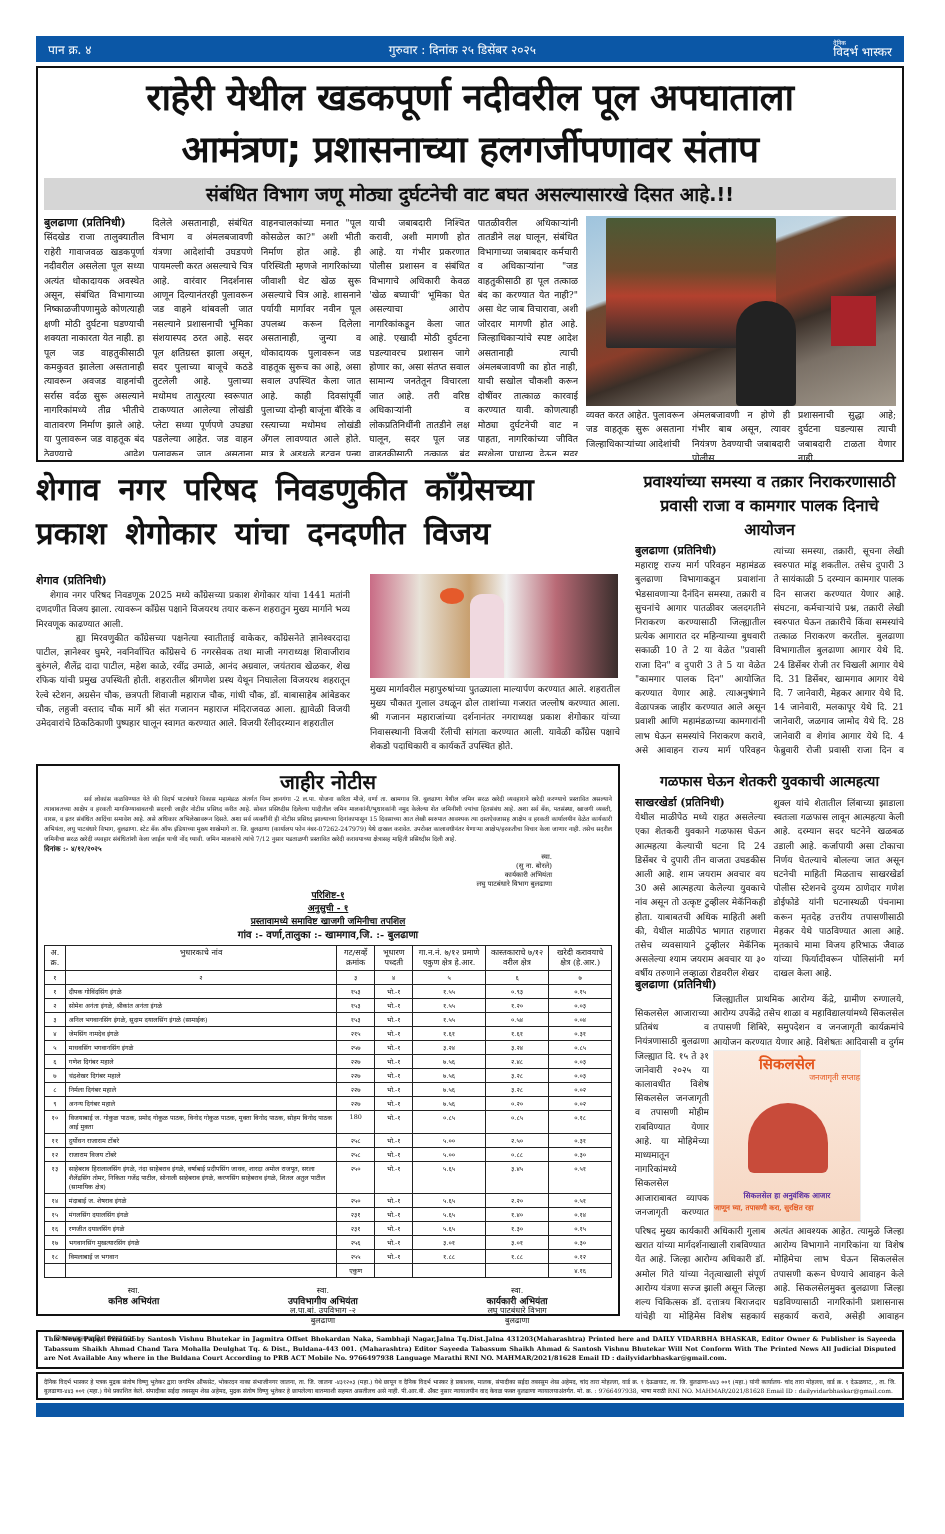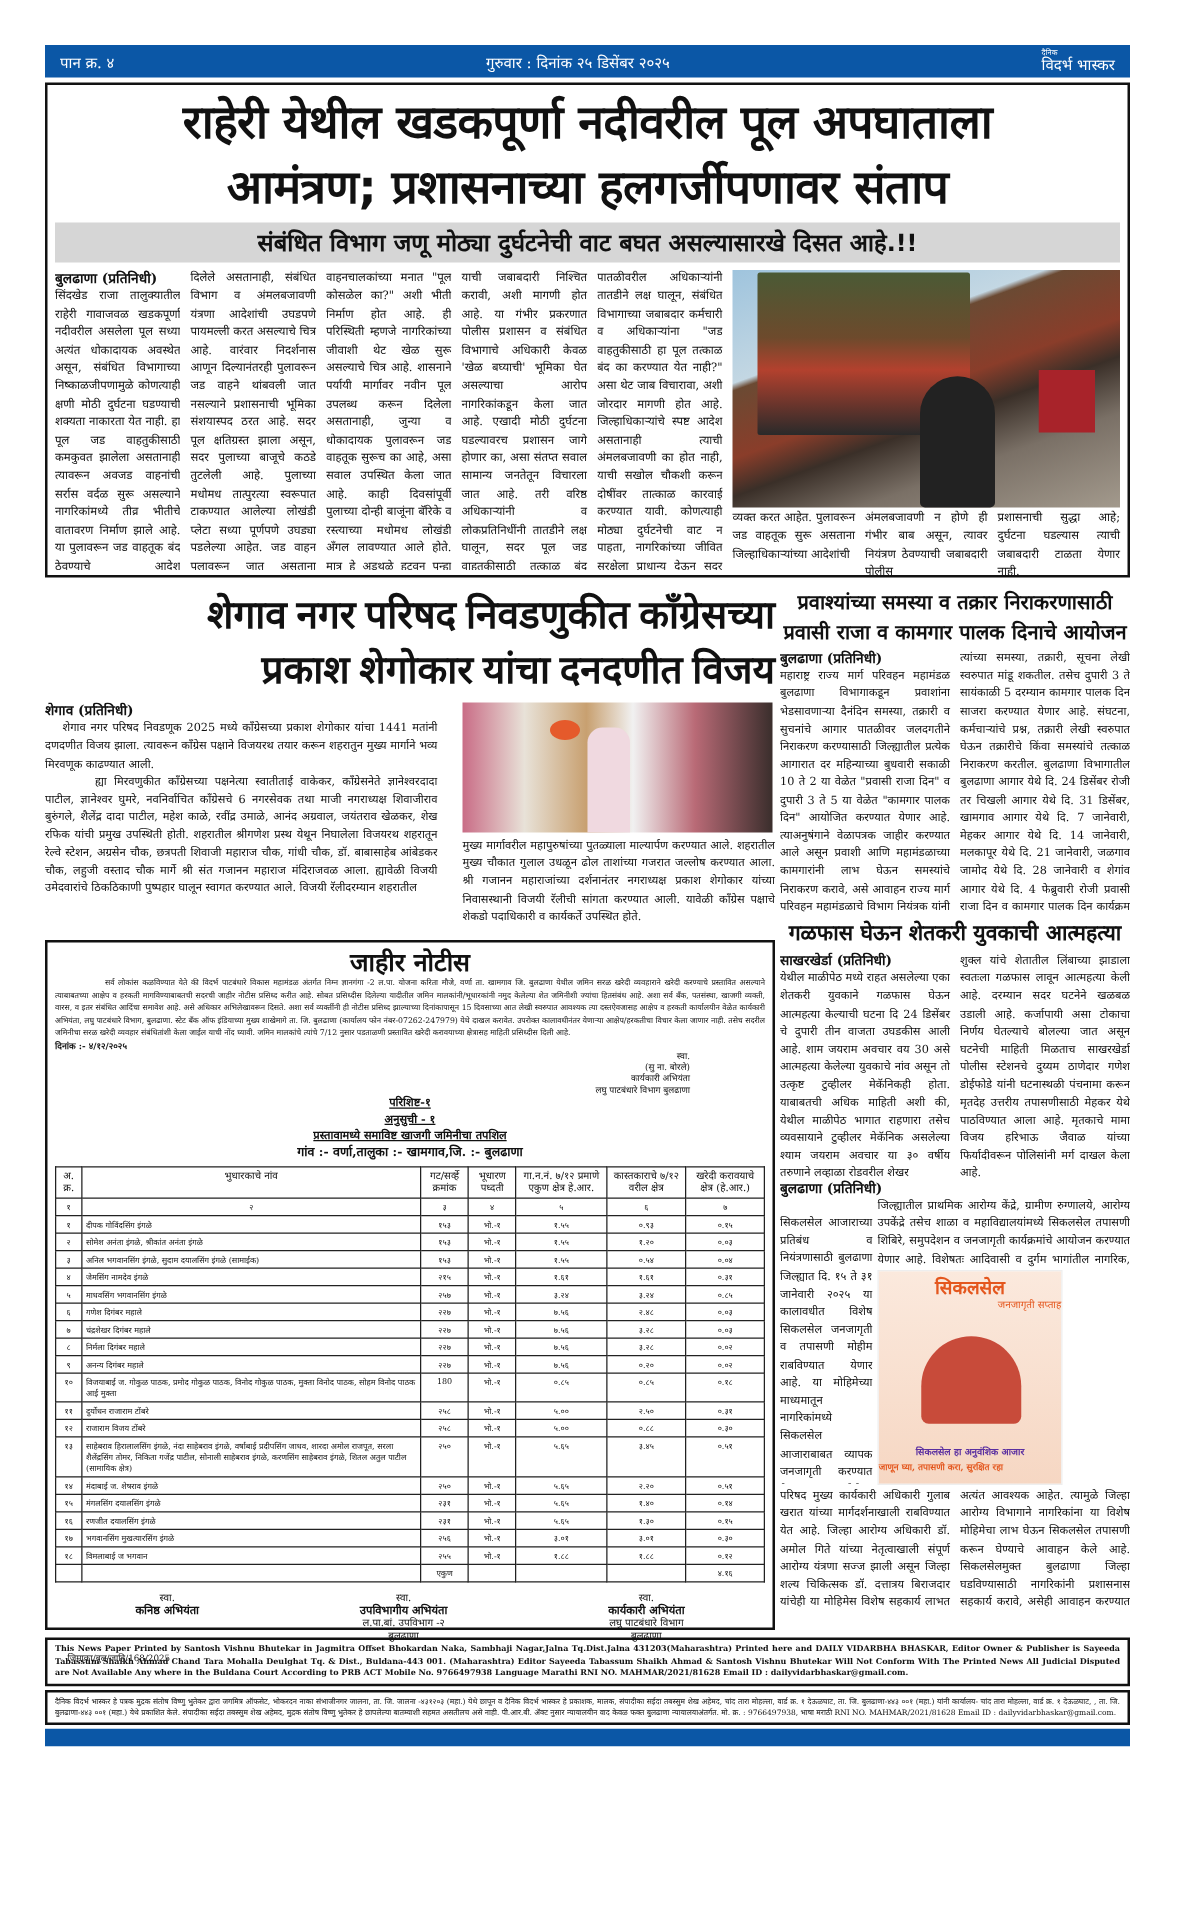--- a/index.html
+++ b/index.html
@@ -16,23 +16,23 @@
 .col{flex:1;overflow:hidden;height:240px}
 .dateline{font-weight:bold;font-size:11px}
 .photo{width:310px;height:190px;background:linear-gradient(160deg,#9fc4dd 0%,#c3d7e3 30%,#6b4a33 32%,#8a3d2a 50%,#3a2f28 60%,#7a7066 75%,#a39a8d 100%);position:relative}
 .photo .truck{position:absolute;left:20px;top:2px;width:170px;height:130px;background:linear-gradient(180deg,#4a5a35,#6d4a2c 40%,#b3412e 60%,#2a2a2a);border-radius:2px}
 .photo .rider{position:absolute;left:150px;top:85px;width:60px;height:105px;background:#222;border-radius:30px 30px 4px 4px}
 .photo .tuk{position:absolute;left:245px;top:80px;width:45px;height:50px;background:#a8232a}
 .capcols{display:flex;gap:8px;font-size:9.2px;line-height:14.4px;text-align:justify}
 .capcols div{flex:1}
 .row2{display:flex;margin-top:8px}
 .left2{width:584px}
-.right2{width:284px;margin-left:0;padding-left:4px}
-.h2{font-family:Liberation Serif, serif;font-weight:bold;text-align:right;font-size:31px;line-height:44px}
-.storycols{display:flex;gap:20px;font-size:9px;line-height:14.2px;text-align:justify;margin-top:4px}
+.right2{width:284px;margin-left:0;padding-left:15px}
+.h2{font-family:Liberation Mono, monospace;font-weight:bold;text-align:left;font-size:31px;line-height:44px}
+.storycols{display:flex;gap:20px;font-size:9px;line-height:14.2px;text-align:justify;margin-top:16px}
 .photo2{width:248px;height:104px;background:linear-gradient(90deg,#c96c86 0%,#e8e2d8 20%,#c8a070 40%,#f1f1f1 55%,#b96a76 75%,#3a2e2c 100%);position:relative}
 .photo2 .man{position:absolute;left:100px;top:20px;width:34px;height:84px;background:#f0d9e0;border-radius:12px 12px 0 0}
 .photo2 .hat{position:absolute;left:70px;top:14px;width:24px;height:16px;background:#e55a2b;border-radius:50%}
 .notice{border:2px solid #111;margin-top:10px;padding:4px 6px;height:552px}
 .notice h3{font-family:"DejaVu Sans",sans-serif;text-align:center;font-size:20px;font-weight:bold;line-height:24px}
 .notice .body{font-size:6.2px;line-height:10px;text-align:justify;text-indent:40px}
 .sig{text-align:right;font-size:7px;line-height:9px;padding-right:60px}
 .annex{text-align:center;font-size:9px;line-height:13px;font-weight:bold}
 .annex u{text-decoration:underline}
 table{width:100%;border-collapse:collapse;margin-top:4px;font-size:6.4px}
@@ -361,21 +361,21 @@
         <div>प्रवासी राजा व कामगार पालक दिनाचे आयोजन</div>
       </div>
       <div class="rcols" style="height:212px;overflow:hidden;margin-top:2px">
         <div>
           <div class="dateline">बुलढाणा (प्रतिनिधी)</div>
           <span>महाराष्ट्र राज्य मार्ग परिवहन महामंडळ बुलढाणा विभागाकडून प्रवाशांना भेडसावणाऱ्या दैनंदिन समस्या, तक्रारी व सुचनांचे आगार पातळीवर जलदगतीने निराकरण करण्यासाठी जिल्ह्यातील प्रत्येक आगारात दर महिन्याच्या बुधवारी सकाळी 10 ते 2 या वेळेत "प्रवासी राजा दिन" व दुपारी 3 ते 5 या वेळेत "कामगार पालक दिन" आयोजित करण्यात येणार आहे. त्याअनुषंगाने वेळापत्रक जाहीर करण्यात आले असून प्रवाशी आणि महामंडळाच्या कामगारांनी लाभ घेऊन समस्यांचे निराकरण करावे, असे आवाहन राज्य मार्ग परिवहन महामंडळाचे विभाग नियंत्रक यांनी केले आहे. परिवहन महामंडळाच्या आगारामध्ये सकाळी 10 ते दुपारी 2 दरम्यान प्रवासी राजा दिन साजरा करण्यात येणार आहे. यावेळेत प्रवासी, प्रवासी संघटना, शाळा-महाविद्यालये</span>
         </div>
         <div>त्यांच्या समस्या, तक्रारी, सूचना लेखी स्वरुपात मांडू शकतील. तसेच दुपारी 3 ते सायंकाळी 5 दरम्यान कामगार पालक दिन साजरा करण्यात येणार आहे. संघटना, कर्मचाऱ्यांचे प्रश्न, तक्रारी लेखी स्वरुपात घेऊन तक्रारीचे किंवा समस्यांचे तत्काळ निराकरण करतील. बुलढाणा विभागातील बुलढाणा आगार येथे दि. 24 डिसेंबर रोजी तर चिखली आगार येथे दि. 31 डिसेंबर, खामगाव आगार येथे दि. 7 जानेवारी, मेहकर आगार येथे दि. 14 जानेवारी, मलकापूर येथे दि. 21 जानेवारी, जळगाव जामोद येथे दि. 28 जानेवारी व शेगांव आगार येथे दि. 4 फेब्रुवारी रोजी प्रवासी राजा दिन व कामगार पालक दिन कार्यक्रम घेण्यात येणार आहे. जिल्ह्यातील एसटी बर प्रवाशी व कामगारांनी या सेवेचा लाभ घेवून आपल्या समस्यांचे निराकरण करावे, असे आवाहन विभाग नियंत्रक यांनी केले आहे.</div>
       </div>
 
-      <div class="rh" style="font-size:17px;line-height:30px;">गळफास घेऊन शेतकरी युवकाची आत्महत्या</div>
+      <div class="rh" style="font-size:14px;line-height:30px;margin-top:10px">गळफास घेऊन शेतकरी युवकाची आत्महत्या</div>
       <div class="rcols" style="height:182px;overflow:hidden">
         <div>
           <div class="dateline">साखरखेर्डा (प्रतिनिधी)</div>
           <span>येथील माळीपेठ मध्ये राहत असलेल्या एका शेतकरी युवकाने गळफास घेऊन आत्महत्या केल्याची घटना दि 24 डिसेंबर चे दुपारी तीन वाजता उघडकीस आली आहे. शाम जयराम अवचार वय 30 असे आत्महत्या केलेल्या युवकाचे नांव असून तो उत्कृष्ट टुव्हीलर मेकॅनिकही होता. याबाबतची अधिक माहिती अशी की, येथील माळीपेठ भागात राहणारा तसेच व्यवसायाने टुव्हीलर मेकॅनिक असलेल्या श्याम जयराम अवचार या ३० वर्षीय तरुणाने लव्हाळा रोडवरील शेखर</span>
         </div>
         <div>शुक्ल यांचे शेतातील लिंबाच्या झाडाला स्वतःला गळफास लावून आत्महत्या केली आहे. दरम्यान सदर घटनेने खळबळ उडाली आहे. कर्जापायी असा टोकाचा निर्णय घेतल्याचे बोलल्या जात असून घटनेची माहिती मिळताच साखरखेर्डा पोलीस स्टेशनचे दुय्यम ठाणेदार गणेश डोईफोडे यांनी घटनास्थळी पंचनामा करून मृतदेह उत्तरीय तपासणीसाठी मेहकर येथे पाठविण्यात आला आहे. मृतकाचे मामा विजय हरिभाऊ जैवाळ यांच्या फिर्यादीवरून पोलिसांनी मर्ग दाखल केला आहे.</div>
       </div>
 
       <div class="rcols" style="height:58px;overflow:hidden">
         <div>

